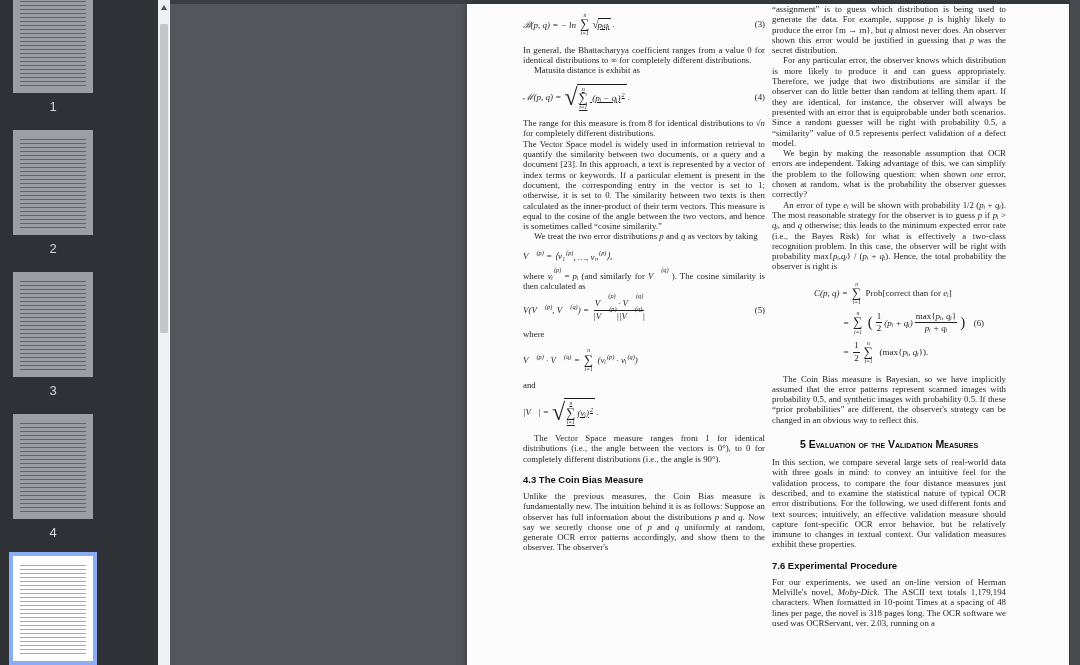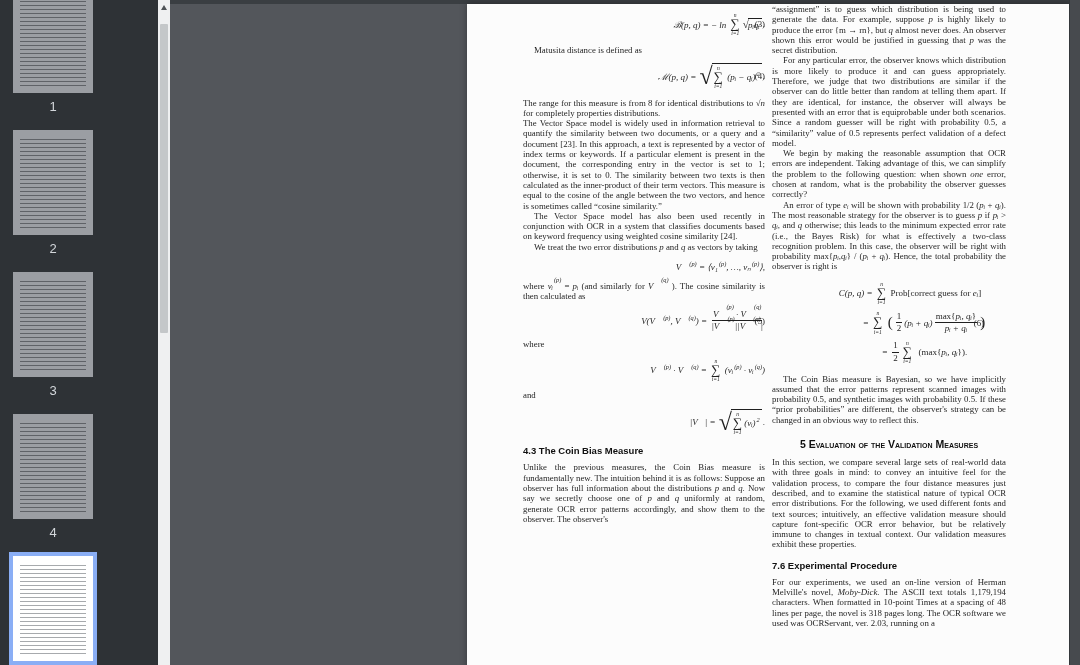--- a/index.html
+++ b/index.html
@@ -42,40 +42,40 @@
   .col-right{left:305px;width:234px;}
 
   
   .body-p{font:8.8px/10.3px "Liberation Serif",serif;text-align:justify;color:var(--text);}
   .body-p.ind{text-indent:11px;}
   .body-p sup{font-size:6.3px;line-height:0;font-style:italic;}
   h2.sub-head{font:bold 9.5px/12px "Liberation Sans",sans-serif;color:#101010;margin:10px 0 5px 0;}
   h1.sec-head{font:bold 10.5px/13px "Liberation Sans",sans-serif;font-variant:small-caps;color:#101010;margin:13px 0 6px 0;text-align:center;}
 
   
-  .eq-row{position:relative;display:flex;align-items:center;justify-content:flex-end;
+  .eq-row{position:relative;display:flex;align-items:center;justify-content:flex-start;
     margin:8px 0;font-family:"Liberation Serif",serif;font-size:9px;color:var(--text);}
   .eq-body{display:inline-flex;align-items:center;white-space:pre;}
   .seg-i{font-style:italic;}
   .seg-r{font-style:normal;}
   sup.seg-sup{font-size:6.3px;font-style:italic;line-height:0;position:relative;top:-3px;margin-left:1px;}
   .sum{display:inline-flex;flex-direction:column;align-items:center;margin:0 2px;font-style:normal;}
   .sum-lim{font-size:5.6px;font-style:italic;line-height:1.1;}
   .sum-glyph{font-size:13px;line-height:.95;}
   .sqrt{display:inline-flex;align-items:center;margin:0 1px;}
   .radical{font-style:normal;font-size:11px;line-height:1;align-self:center;}
   .sqrt:has(.sum) .radical{font-size:24px;font-weight:200;}
-  .vinculum{display:inline-flex;align-items:center;border-top:1px solid var(--text);padding:1px 2px 0 0;margin-left:-1px;}
+  .vinculum{display:inline-flex;align-items:center;border-top:1px solid var(--text);padding:1px 2px 0 0;margin-left:-1px;text-decoration:underline;}
   .frac{display:inline-flex;flex-direction:column;align-items:center;margin:0 2px;line-height:1.05;}
   .frac .num{display:inline-flex;border-bottom:0.8px solid var(--text);padding:0 1px 1px 1px;}
   .frac .den{display:inline-flex;padding-top:1px;}
   .big{font-size:15px;font-style:normal;line-height:1;margin:0 1px;font-weight:300;}
   .eq-num{position:absolute;right:0;font-style:normal;font-size:8.8px;}
   .eqgroup{margin:9px 0;}
-  .eqgroup .eq-row{justify-content:center;margin:5px 0;}
+  .eqgroup .eq-row{justify-content:flex-start;margin:5px 0;}
   .eqgroup .eq-row.first{padding-left:42px;}
   .eqgroup .eq-row.rest{padding-left:71px;}
   .eqgroup .eq-num{right:22px;}
 </style>
 </head>
 <body>
 
 <div class="app">
 
   <aside class="sidebar">
@@ -124,56 +124,57 @@
   </aside>
 
   <main class="viewer">
     <div class="top-shade"></div>
     <div class="pdf-page">
       <div class="col col-left" id="col-left">
           <div class="eq-row">
             <span class="eq-body"><span class="seg-i">ℬ(p, q) = − ln </span><span class="sum"><span class="sum-lim">n</span><span class="sum-glyph">∑</span><span class="sum-lim">i=1</span></span><span class="sqrt"><span class="radical">√</span><span class="vinculum"><span class="seg-i">pᵢqᵢ</span></span></span><span class="seg-r">.</span></span>
             <span class="eq-num">(3)</span>
           </div>
-          <p class="body-p ind"><span class="seg-r">Matusita distance is defined as</span></p>
+          <p class="body-p"><span class="seg-r">In general, the Bhattacharyya coefficient ranges from a value 0 for identical distributions to ∞ for completely different distributions.</span></p>
+          <p class="body-p ind"><span class="seg-r">Matusita distance is exhibit as</span></p>
           <div class="eq-row">
             <span class="eq-body"><span class="seg-i">ℳ(p, q) = </span><span class="sqrt"><span class="radical">√</span><span class="vinculum"><span class="sum"><span class="sum-lim">n</span><span class="sum-glyph">∑</span><span class="sum-lim">i=1</span></span><span class="seg-i"> (pᵢ − qᵢ)</span><sup class="seg-sup">2</sup></span></span><span class="seg-r">.</span></span>
             <span class="eq-num">(4)</span>
           </div>
-          <p class="body-p"><span class="seg-r">The range for this measure is from 8 for identical distributions to √</span><span class="seg-i">n</span><span class="seg-r"> for completely properties distributions.</span></p>
+          <p class="body-p"><span class="seg-r">The range for this measure is from 8 for identical distributions to √</span><span class="seg-i">n</span><span class="seg-r"> for completely different distributions.</span></p>
           <p class="body-p"><span class="seg-r">The Vector Space model is widely used in information retrieval to quantify the similarity between two documents, or a query and a document [23]. In this approach, a text is represented by a vector of index terms or keywords. If a particular element is present in the document, the corresponding entry in the vector is set to 1; otherwise, it is set to 0. The similarity between two texts is then calculated as the inner-product of their term vectors. This measure is equal to the cosine of the angle between the two vectors, and hence is sometimes called “cosine similarity.”</span></p>
-          <p class="body-p ind"><span class="seg-r">The Vector Space model has also been used recently in conjunction with OCR in a system that classifies documents based on keyword frequency using weighted cosine similarity [24].</span></p>
           <p class="body-p ind"><span class="seg-r">We treat the two error distributions </span><span class="seg-i">p</span><span class="seg-r"> and </span><span class="seg-i">q</span><span class="seg-r"> as vectors by taking</span></p>
           <div class="eq-row">
             <span class="eq-body"><span class="seg-i">V⃗</span><sup class="seg-sup">(p)</sup><span class="seg-i"> = ⟨v₁</span><sup class="seg-sup">(p)</sup><span class="seg-i">, …, vₙ</span><sup class="seg-sup">(p)</sup><span class="seg-i">⟩,</span></span>
           </div>
           <p class="body-p"><span class="seg-r">where </span><span class="seg-i">vᵢ</span><sup class="seg-sup">(p)</sup><span class="seg-r"> = </span><span class="seg-i">pᵢ</span><span class="seg-r"> (and similarly for </span><span class="seg-i">V⃗</span><sup class="seg-sup">(q)</sup><span class="seg-r"> ). The cosine similarity is then calculated as</span></p>
           <div class="eq-row">
             <span class="eq-body"><span class="seg-i">V(V⃗</span><sup class="seg-sup">(p)</sup><span class="seg-i">, V⃗</span><sup class="seg-sup">(q)</sup><span class="seg-i">) = </span><span class="frac"><span class="num"><span class="seg-i">V⃗</span><sup class="seg-sup">(p)</sup><span class="seg-i"> · V⃗</span><sup class="seg-sup">(q)</sup></span><span class="den"><span class="seg-i">|V⃗</span><sup class="seg-sup">(p)</sup><span class="seg-i">||V⃗</span><sup class="seg-sup">(q)</sup><span class="seg-i">|</span></span></span></span>
             <span class="eq-num">(5)</span>
           </div>
           <p class="body-p"><span class="seg-r">where</span></p>
           <div class="eq-row">
             <span class="eq-body"><span class="seg-i">V⃗</span><sup class="seg-sup">(p)</sup><span class="seg-i"> · V⃗</span><sup class="seg-sup">(q)</sup><span class="seg-i"> = </span><span class="sum"><span class="sum-lim">n</span><span class="sum-glyph">∑</span><span class="sum-lim">i=1</span></span><span class="seg-i"> (vᵢ</span><sup class="seg-sup">(p)</sup><span class="seg-i"> · vᵢ</span><sup class="seg-sup">(q)</sup><span class="seg-i">)</span></span>
           </div>
           <p class="body-p"><span class="seg-r">and</span></p>
           <div class="eq-row">
             <span class="eq-body"><span class="seg-i">|V⃗| = </span><span class="sqrt"><span class="radical">√</span><span class="vinculum"><span class="sum"><span class="sum-lim">n</span><span class="sum-glyph">∑</span><span class="sum-lim">i=1</span></span><span class="seg-i">(vᵢ)</span><sup class="seg-sup">2</sup></span></span><span class="seg-r">.</span></span>
           </div>
+          <p class="body-p ind"><span class="seg-r">The Vector Space measure ranges from 1 for identical distributions (i.e., the angle between the vectors is 0°), to 0 for completely different distributions (i.e., the angle is 90°).</span></p>
           <h2 class="sub-head">4.3  The Coin Bias Measure</h2>
           <p class="body-p"><span class="seg-r">Unlike the previous measures, the Coin Bias measure is fundamentally new. The intuition behind it is as follows: Suppose an observer has full information about the distributions </span><span class="seg-i">p</span><span class="seg-r"> and </span><span class="seg-i">q</span><span class="seg-r">. Now say we secretly choose one of </span><span class="seg-i">p</span><span class="seg-r"> and </span><span class="seg-i">q</span><span class="seg-r"> uniformly at random, generate OCR error patterns accordingly, and show them to the observer. The observer's</span></p>
         </div>
       <div class="col col-right" id="col-right">
           <p class="body-p"><span class="seg-r">“assignment” is to guess which distribution is being used to generate the data. For example, suppose </span><span class="seg-i">p</span><span class="seg-r"> is highly likely to produce the error {m → rn}, but </span><span class="seg-i">q</span><span class="seg-r"> almost never does. An observer shown this error would be justified in guessing that </span><span class="seg-i">p</span><span class="seg-r"> was the secret distribution.</span></p>
           <p class="body-p ind"><span class="seg-r">For any particular error, the observer knows which distribution is more likely to produce it and can guess appropriately. Therefore, we judge that two distributions are similar if the observer can do little better than random at telling them apart. If they are identical, for instance, the observer will always be presented with an error that is equiprobable under both scenarios. Since a random guesser will be right with probability 0.5, a “similarity” value of 0.5 represents perfect validation of a defect model.</span></p>
           <p class="body-p ind"><span class="seg-r">We begin by making the reasonable assumption that OCR errors are independent. Taking advantage of this, we can simplify the problem to the following question: when shown </span><span class="seg-i">one</span><span class="seg-r"> error, chosen at random, what is the probability the observer guesses correctly?</span></p>
           <p class="body-p ind"><span class="seg-r">An error of type </span><span class="seg-i">eᵢ</span><span class="seg-r"> will be shown with probability 1/2 (</span><span class="seg-i">pᵢ</span><span class="seg-r"> + </span><span class="seg-i">qᵢ</span><span class="seg-r">). The most reasonable strategy for the observer is to guess </span><span class="seg-i">p</span><span class="seg-r"> if </span><span class="seg-i">pᵢ</span><span class="seg-r"> &gt; </span><span class="seg-i">qᵢ</span><span class="seg-r">, and </span><span class="seg-i">q</span><span class="seg-r"> otherwise; this leads to the minimum expected error rate (i.e., the Bayes Risk) for what is effectively a two-class recognition problem. In this case, the observer will be right with probability max{</span><span class="seg-i">pᵢ</span><span class="seg-r">,</span><span class="seg-i">qᵢ</span><span class="seg-r">} / (</span><span class="seg-i">pᵢ</span><span class="seg-r"> + </span><span class="seg-i">qᵢ</span><span class="seg-r">). Hence, the total probability the observer is right is</span></p>
           <div class="eqgroup">
             <div class="eq-row first">
-              <span class="eq-body"><span class="seg-i">C(p, q) = </span><span class="sum"><span class="sum-lim">n</span><span class="sum-glyph">∑</span><span class="sum-lim">i=1</span></span><span class="seg-r"> Prob[correct guess for </span><span class="seg-i">eᵢ</span><span class="seg-r">]</span></span>
+              <span class="eq-body"><span class="seg-i">C(p, q) = </span><span class="sum"><span class="sum-lim">n</span><span class="sum-glyph">∑</span><span class="sum-lim">i=1</span></span><span class="seg-r"> Prob[correct than for </span><span class="seg-i">eᵢ</span><span class="seg-r">]</span></span>
             </div>
             <div class="eq-row rest">
               <span class="eq-body"><span class="seg-i">= </span><span class="sum"><span class="sum-lim">n</span><span class="sum-glyph">∑</span><span class="sum-lim">i=1</span></span><span class="seg-r"> </span><span class="big">(</span><span class="frac"><span class="num"><span class="seg-r">1</span></span><span class="den"><span class="seg-r">2</span></span></span><span class="seg-i">(pᵢ + qᵢ)</span><span class="frac"><span class="num"><span class="seg-r">max{</span><span class="seg-i">pᵢ</span><span class="seg-r">, </span><span class="seg-i">qᵢ</span><span class="seg-r">}</span></span><span class="den"><span class="seg-i">pᵢ + qᵢ</span></span></span><span class="big">)</span></span>
               <span class="eq-num">(6)</span>
             </div>
             <div class="eq-row rest">
               <span class="eq-body"><span class="seg-i">= </span><span class="frac"><span class="num"><span class="seg-r">1</span></span><span class="den"><span class="seg-r">2</span></span></span><span class="sum"><span class="sum-lim">n</span><span class="sum-glyph">∑</span><span class="sum-lim">i=1</span></span><span class="seg-r">  (max{</span><span class="seg-i">pᵢ</span><span class="seg-r">, </span><span class="seg-i">qᵢ</span><span class="seg-r">}).</span></span>
             </div>
           </div>
           <p class="body-p ind"><span class="seg-r">The Coin Bias measure is Bayesian, so we have implicitly assumed that the error patterns represent scanned images with probability 0.5, and synthetic images with probability 0.5. If these “prior probabilities” are different, the observer's strategy can be changed in an obvious way to reflect this.</span></p>

